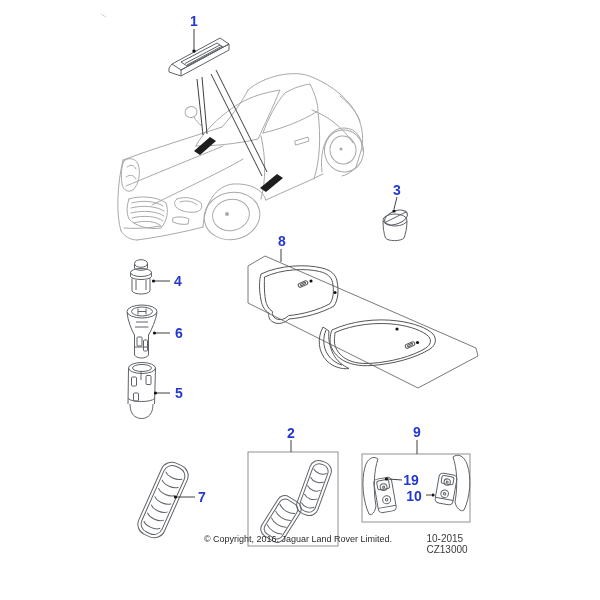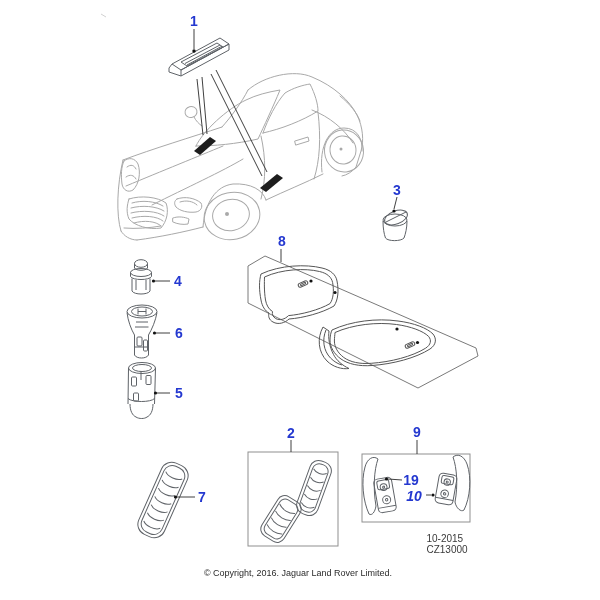--- a/index.html
+++ b/index.html
@@ -29,21 +29,21 @@
     transform: translateX(-50%);
     text-align: left;
     font: 400 10px "Liberation Sans", sans-serif;
     color: #3a3a3a;
     line-height: 10.5px;
     white-space: nowrap;
   }
   .copyright {
     position: absolute;
     left: 298px;
-    top: 573px;
+    top: 539px;
     transform: translate(-50%, -50%);
     font: 400 9px "Liberation Sans", sans-serif;
     color: #2b2b2b;
     white-space: nowrap;
   }
 </style>
 </head>
 <body>
 
 <div class="stage">
@@ -282,21 +282,21 @@
 
   <div class="callout" style="left:194px; top:21px;">1</div>
   <div class="callout" style="left:291px; top:433px;">2</div>
   <div class="callout" style="left:397px; top:190px;">3</div>
   <div class="callout" style="left:178px; top:281px;">4</div>
   <div class="callout" style="left:179px; top:393px;">5</div>
   <div class="callout" style="left:179px; top:333px;">6</div>
   <div class="callout" style="left:202px; top:497px;">7</div>
   <div class="callout" style="left:282px; top:241px;">8</div>
   <div class="callout" style="left:417px; top:432px;">9</div>
-  <div class="callout" style="left:414px; top:496px;font-style:italic;">10</div>
+  <div class="callout" style="left:414px; top:496px;">10</div>
   <div class="callout" style="left:411px; top:480px;">19</div>
 
   <div class="doc-code">
     <div>10-2015</div>
     <div>CZ13000</div>
   </div>
 
   <div class="copyright">© Copyright, 2016. Jaguar Land Rover Limited.</div>
 
 </div>

